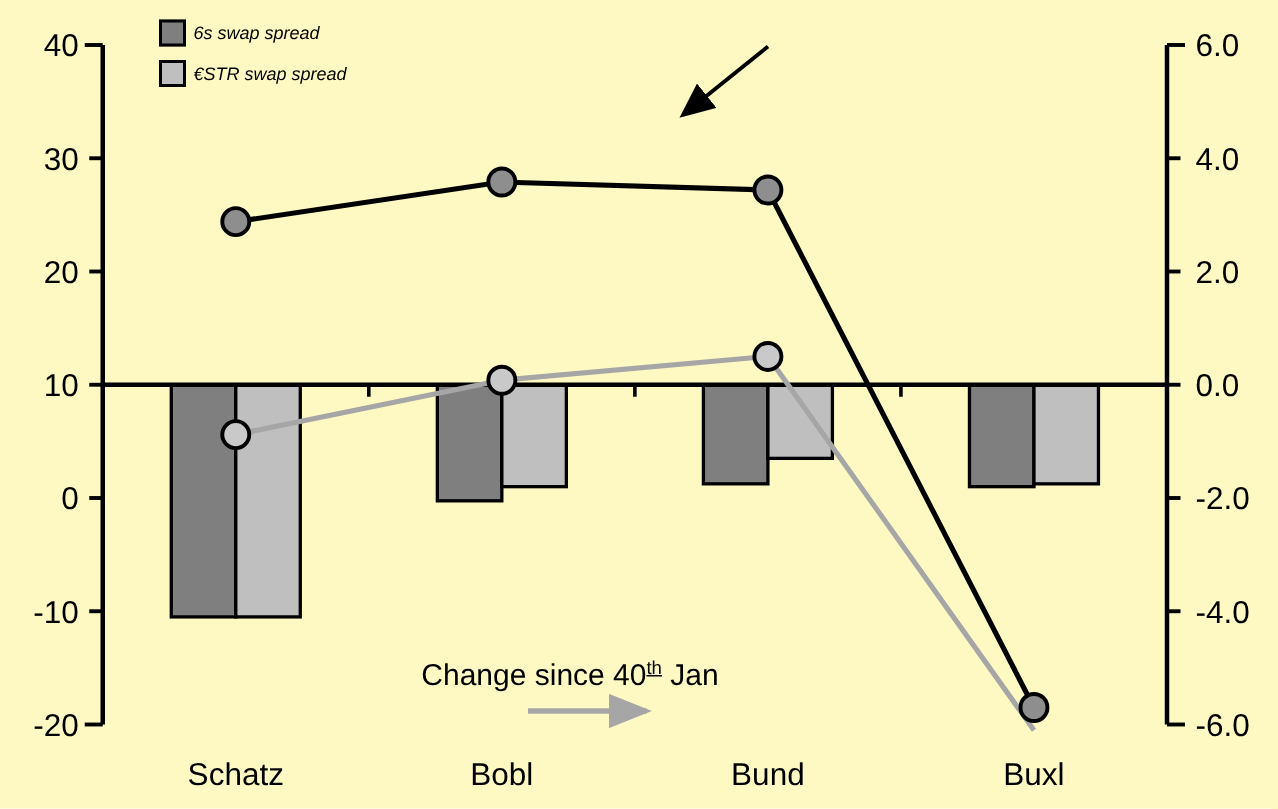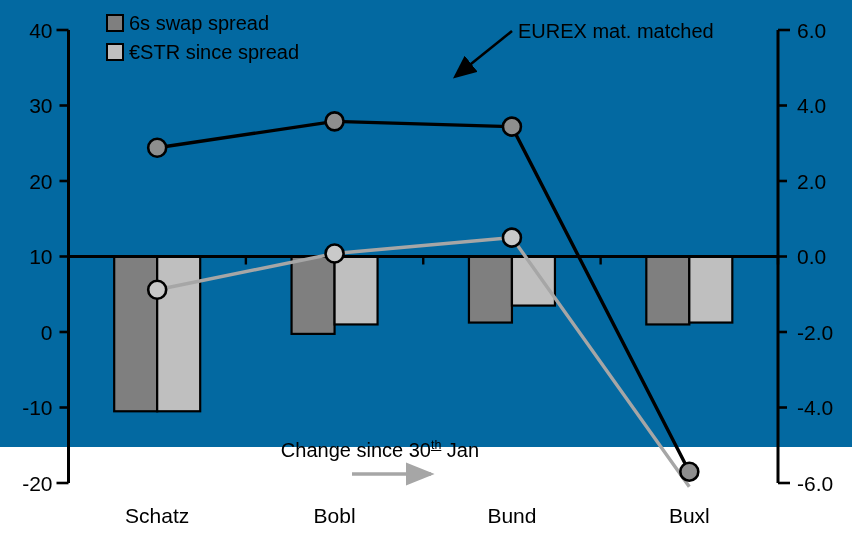--- a/index.html
+++ b/index.html
@@ -1,24 +1,24 @@
 <!DOCTYPE html>
 <html><head>
 <meta charset="utf-8">
 <style>
   html, body { margin: 0; padding: 0; background: #ffffff; }
   body { width: 852px; height: 539px; overflow: hidden;
          font-family: "Liberation Sans", sans-serif; color: #000; }
-  .stage { position: relative; width: 852px; height: 447px; background: #0369a1; }
+  .stage { position: relative; width: 852px; height: 539px; background: #fef9c3; }
   .stage svg { position: absolute; left: 0; top: 0; }
 
   .legend { position: absolute; left: 106px; top: 13px; }
   .legend-row { display: flex; align-items: center; margin-bottom: 9px; }
   .legend-swatch { width: 14px; height: 14px; border: 2.4px solid #000; margin-right: 5px; flex: none; }
-  .legend-label { font-size: 20px; line-height: 1; white-space: nowrap; }
+  .legend-label { font-size: 12px; line-height: 1; white-space: nowrap; font-style: italic; }
 
   .annot-eurex { position: absolute; left: 518px; top: 17px; font-size: 20px; line-height: 1.45; white-space: nowrap; }
 
   .annot-change { position: absolute; left: 270px; top: 438px; width: 220px; text-align: center;
                   font-size: 20px; white-space: nowrap; }
   .annot-change sup { font-size: 0.62em; text-decoration: underline; }
 </style>
 </head>
 <body>
 
@@ -104,23 +104,22 @@
     </g>
   </svg>
 
   <div class="legend">
     <div class="legend-row">
       <span class="legend-swatch" style="background-color: rgb(127, 127, 127);"></span>
       <span class="legend-label">6s swap spread</span>
     </div>
     <div class="legend-row">
       <span class="legend-swatch" style="background-color: rgb(191, 191, 191);"></span>
-      <span class="legend-label">€STR since spread</span>
+      <span class="legend-label">€STR swap spread</span>
     </div>
   </div>
 
   <div class="annot-eurex">
-    <div>EUREX mat. matched</div>
   </div>
 
-  <div class="annot-change"><span>Change since 30</span><sup>th</sup><span> Jan</span></div>
+  <div class="annot-change"><span>Change since 40</span><sup>th</sup><span> Jan</span></div>
 
 </div>
 
 </body></html>

